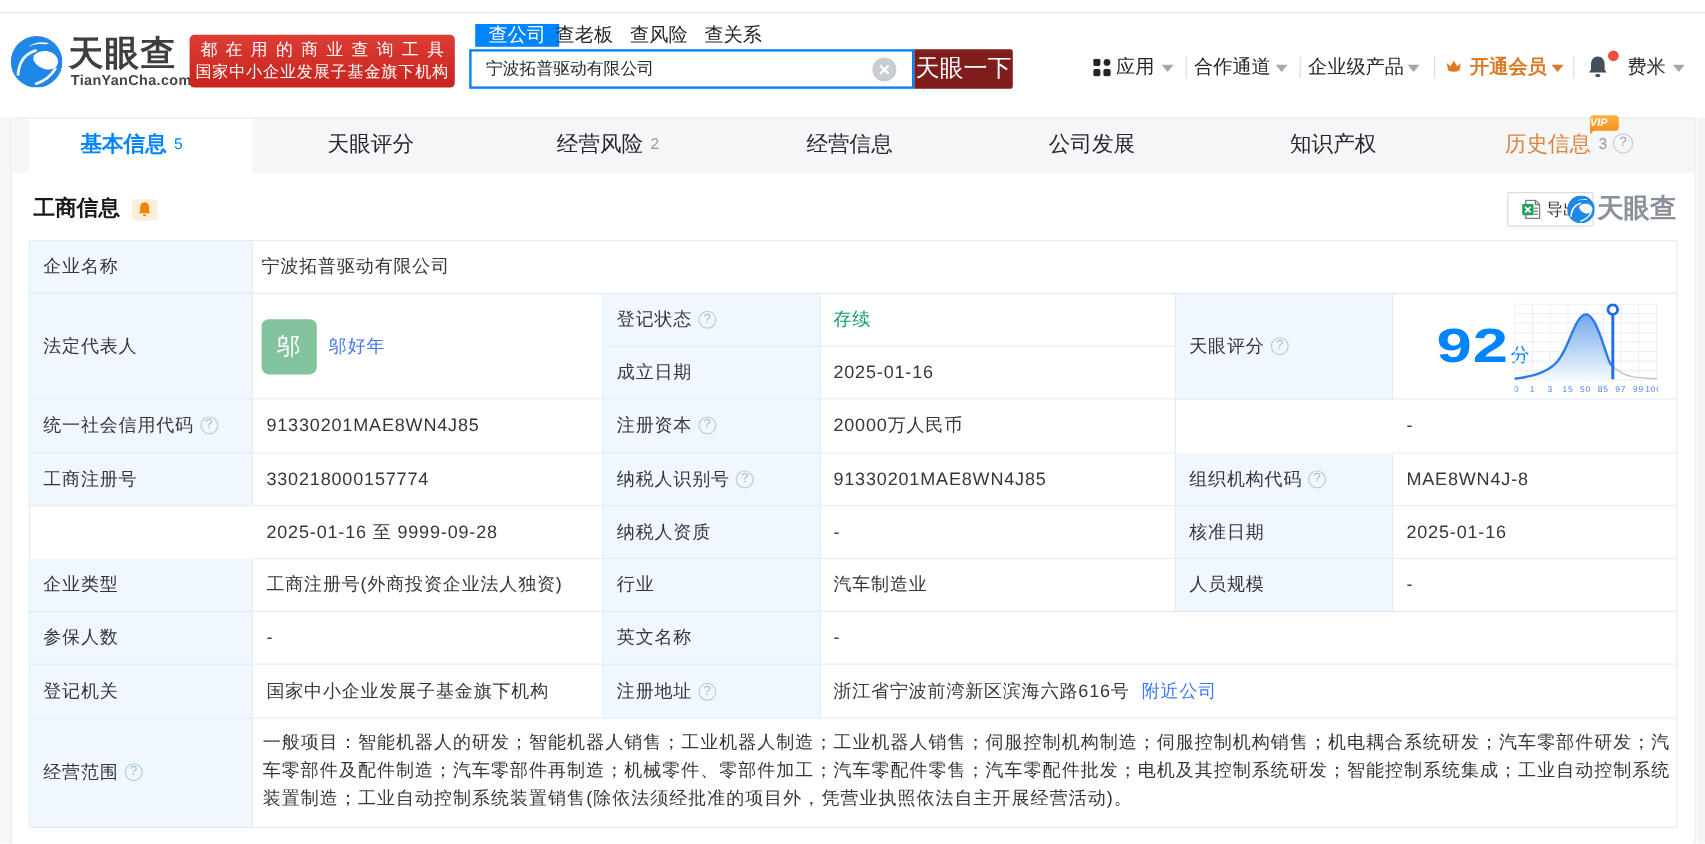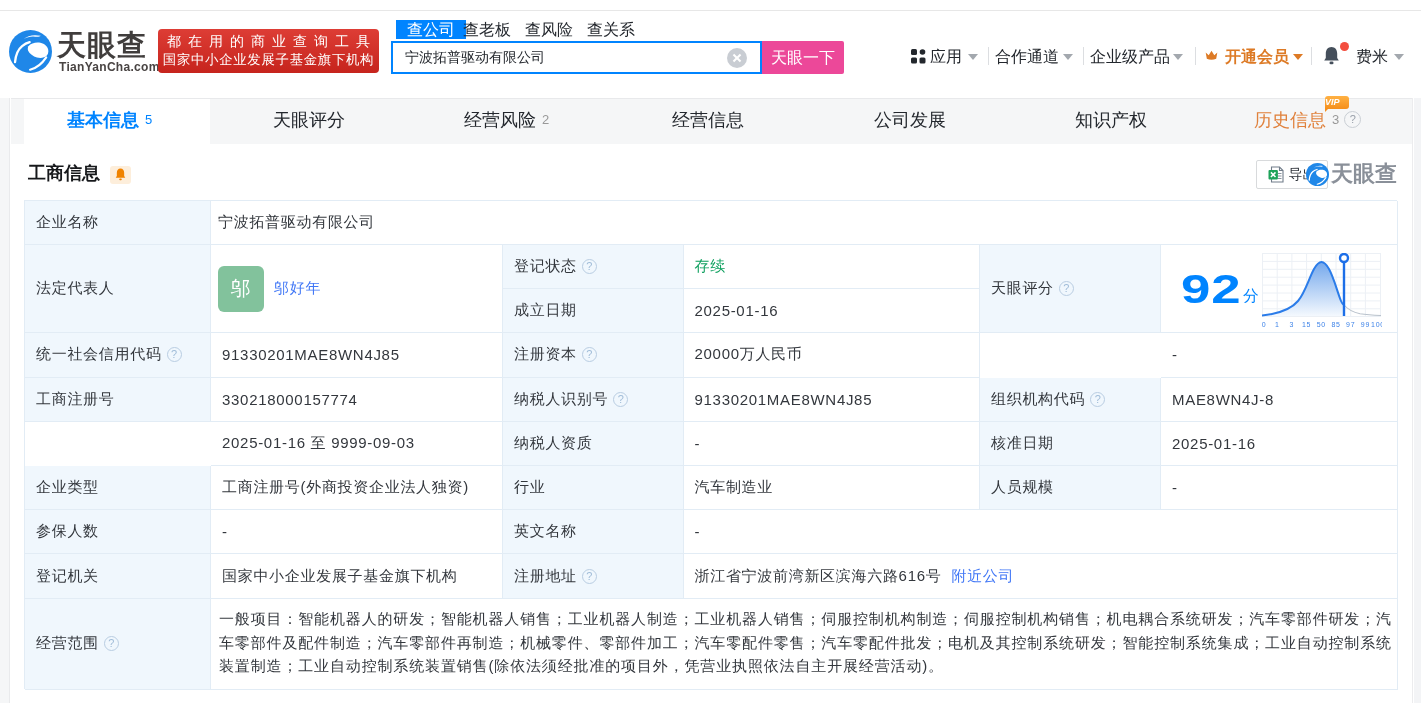--- a/index.html
+++ b/index.html
@@ -20,21 +20,21 @@
   #redbadge .l2 { font-size:13.4px; letter-spacing:0.7px; line-height:17.5px; white-space:nowrap; }
 
   
   .stab-active { left:396px; top:20px; width:70px; height:19px; background:#0084ff; color:#ffffff; font-size:16px; line-height:19px; text-align:center; }
   .stab { top:21px; font-size:16px; color:#23272d; line-height:18px; }
   #sinput { left:391px; top:41px; width:371px; height:33px; border:2px solid #0084ff; background:#fff; line-height:29px; font-size:14px; color:#23272d; padding-left:12px; }
   #sclear { left:727px; top:48px; width:20px; height:20px; border-radius:50%; background:#c9cdd3; }
   #sclear:before, #sclear:after { content:""; position:absolute; left:9px; top:5px; width:2px; height:10px; background:#fff; }
   #sclear:before { transform:rotate(45deg); }
   #sclear:after { transform:rotate(-45deg); }
-  #sbtn { left:762px; top:41px; width:82px; height:33px; background:#ec4899; color:#fff; font-size:16px; text-align:center; line-height:33px; border-radius:0 2px 2px 0; }
+  #sbtn { left:762px; top:41px; width:82px; height:33px; background:#7f1d1d; color:#fff; font-size:20px; text-align:center; line-height:33px; border-radius:0 2px 2px 0; }
 
   
   .nav { top:46px; height:22px; font-size:16px; color:#23272d; line-height:22px; white-space:nowrap; }
   .caret { top:54px; width:0; height:0; border-left:5px solid transparent; border-right:5px solid transparent; border-top:6px solid #a3a8ae; }
   .navdiv { top:47px; width:1px; height:18px; background:#dcdee1; }
   #viptext { color:#dd7a25; font-weight:bold; }
   .caret-o { border-top-color:#dd7a25; }
   #belldot { left:1340px; top:42px; width:9px; height:9px; border-radius:50%; background:#f34e3f; }
 
   
@@ -175,21 +175,21 @@
         <span id="avatar">邬</span>
         <a class="lk">邬好年</a>
       </div>
     <div class="lb" style="grid-area:2/3">登记状态<span class="qmark">?</span></div>
     <div style="grid-area:2/4">
         <span class="green">存续</span>
       </div>
     <div class="lb" style="grid-area:3/3">成立日期</div>
     <div style="grid-area:3/4">2025-01-16</div>
     <div class="lb" style="grid-area:2/5/4/6">天眼评分<span class="qmark">?</span></div>
-    <div style="grid-area:2/6/4/7;padding-left:0;position:relative">
+    <div style="grid-area:2/6/4/7;padding-left:16px;position:relative">
       <span id="score92">92</span>
         <span id="scorefen" style="margin-left:16px">分</span>
       <svg style="position:absolute;left:101px;top:8px" width="120" height="78" viewBox="0 0 120 78">
         <defs>
           <linearGradient id="fillg" x1="0" y1="0" x2="0" y2="1">
             <stop offset="0" stop-color="#74a8ec"></stop>
             <stop offset="1" stop-color="#f4f9fe"></stop>
           </linearGradient>
         </defs>
         <g stroke="#ecf0f5" stroke-width="1" fill="none">
@@ -221,21 +221,21 @@
     <div style="grid-area:4/4">20000万人民币</div>
     <div style="grid-area:4/6">-</div>
 
     <div class="lb" style="grid-area:5/1">工商注册号</div>
     <div style="grid-area:5/2">330218000157774</div>
     <div class="lb" style="grid-area:5/3">纳税人识别号<span class="qmark">?</span></div>
     <div style="grid-area:5/4">91330201MAE8WN4J85</div>
     <div class="lb" style="grid-area:5/5">组织机构代码<span class="qmark">?</span></div>
     <div style="grid-area:5/6">MAE8WN4J-8</div>
 
-    <div style="grid-area:6/2">2025-01-16 至 9999-09-03</div>
+    <div style="grid-area:6/2">2025-01-16 至 9999-09-28</div>
     <div class="lb" style="grid-area:6/3">纳税人资质</div>
     <div style="grid-area:6/4">-</div>
     <div class="lb" style="grid-area:6/5">核准日期</div>
     <div style="grid-area:6/6">2025-01-16</div>
 
     <div class="lb" style="grid-area:7/1">企业类型</div>
     <div style="grid-area:7/2">工商注册号(外商投资企业法人独资)</div>
     <div class="lb" style="grid-area:7/3">行业</div>
     <div style="grid-area:7/4">汽车制造业</div>
     <div class="lb" style="grid-area:7/5">人员规模</div>

